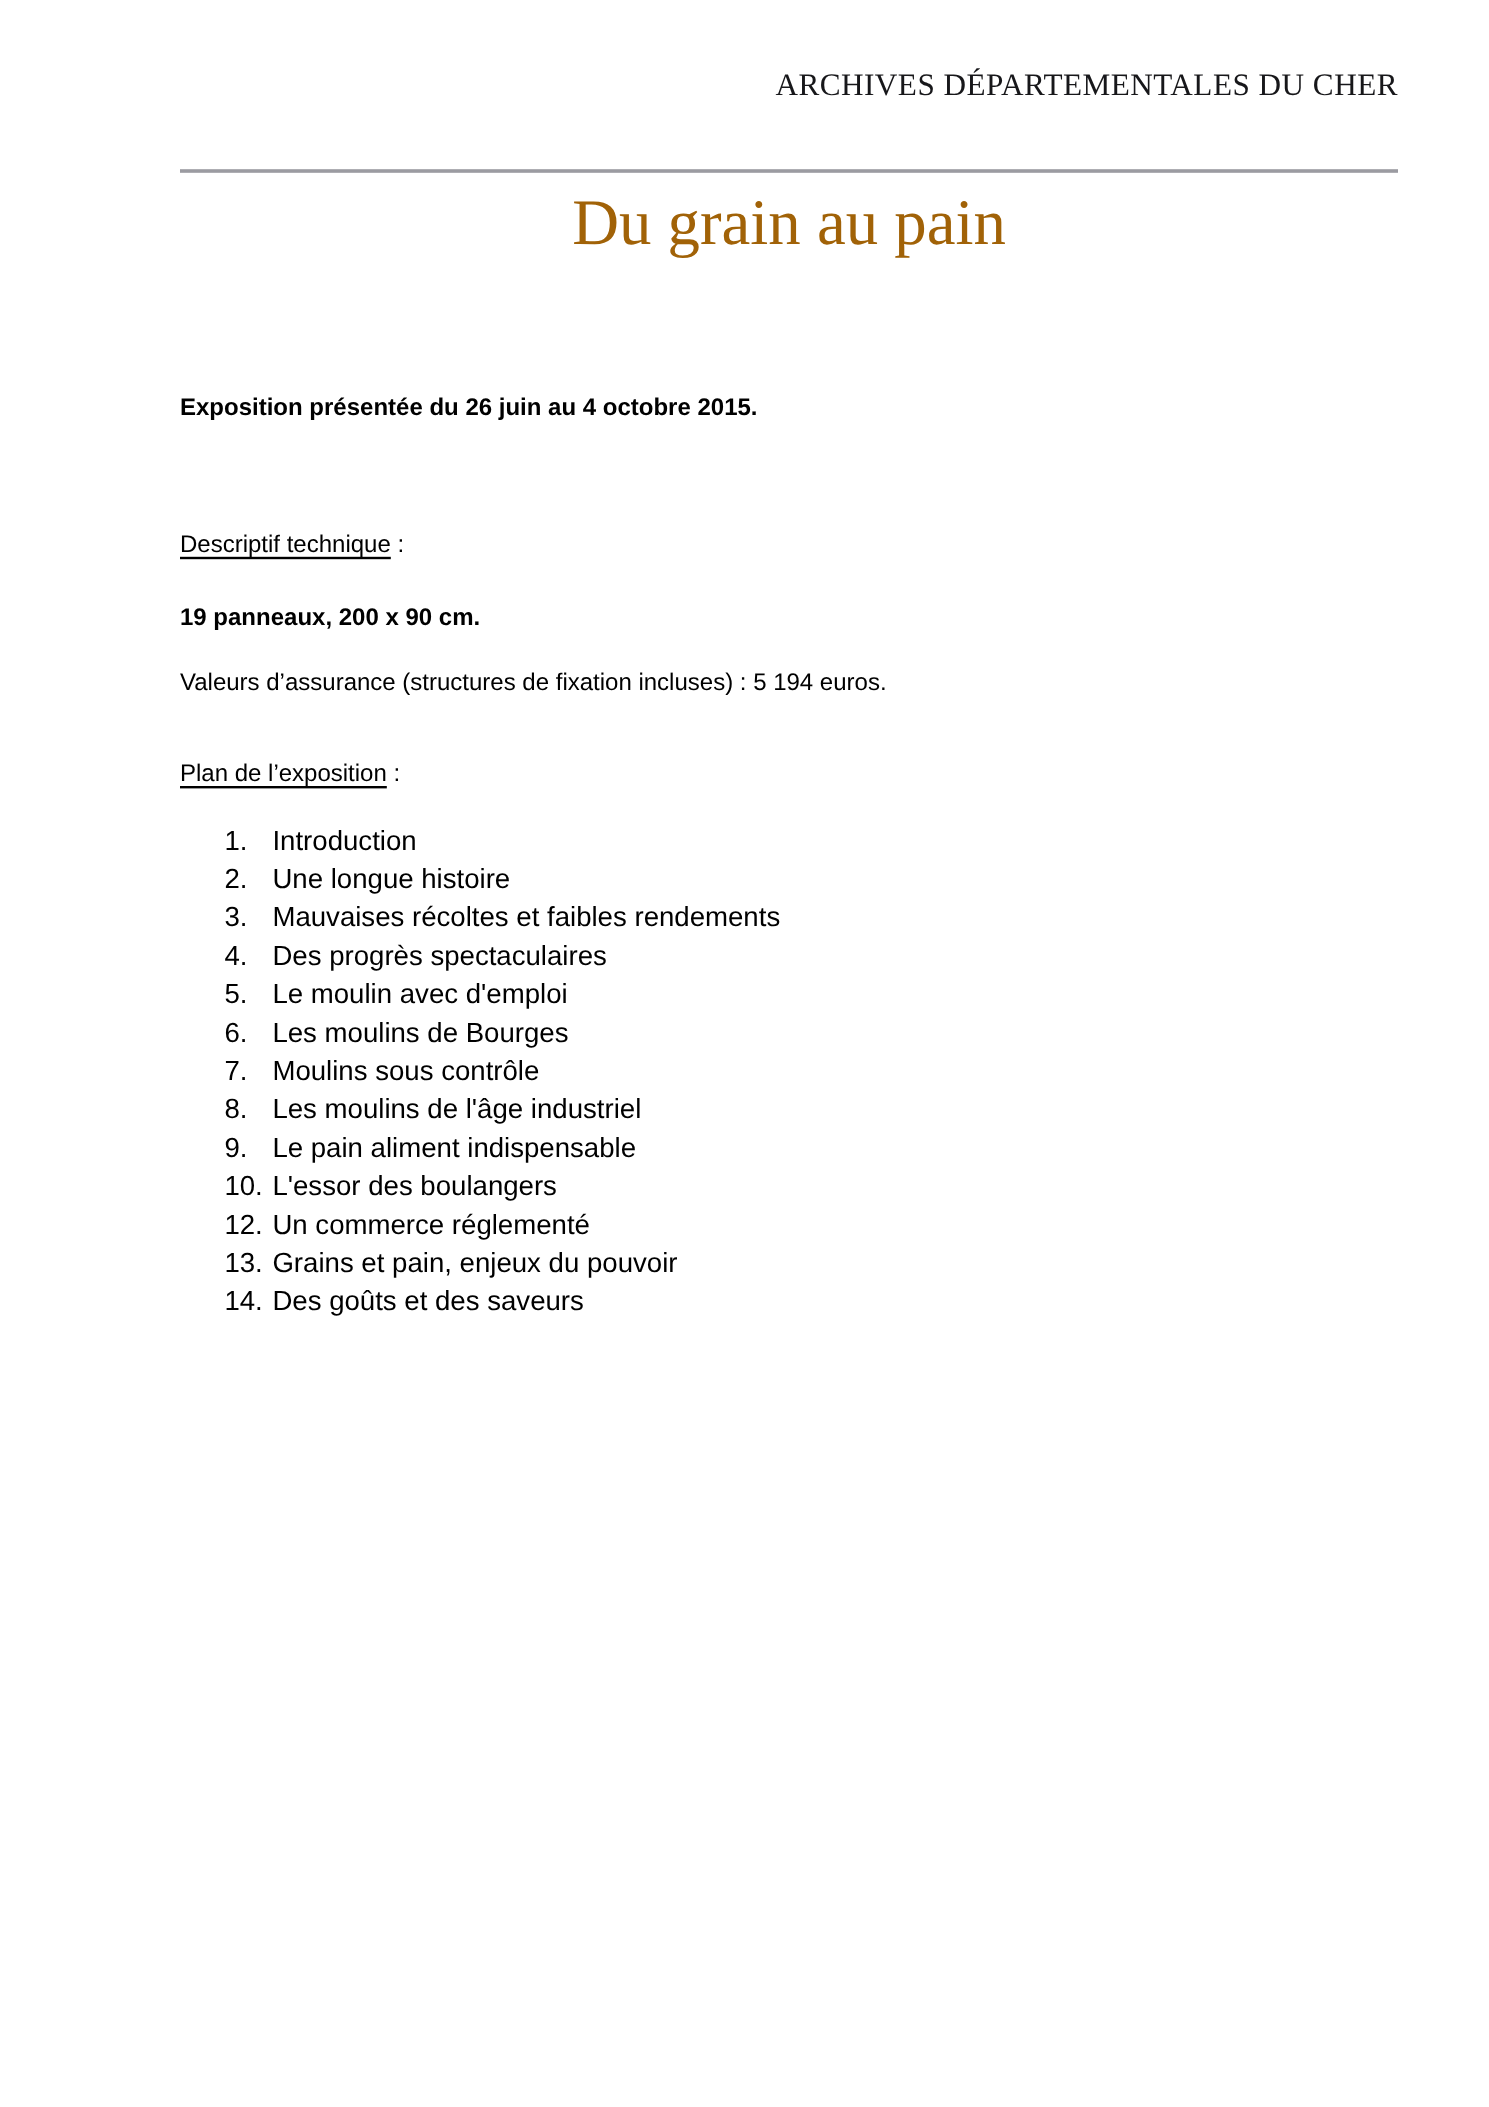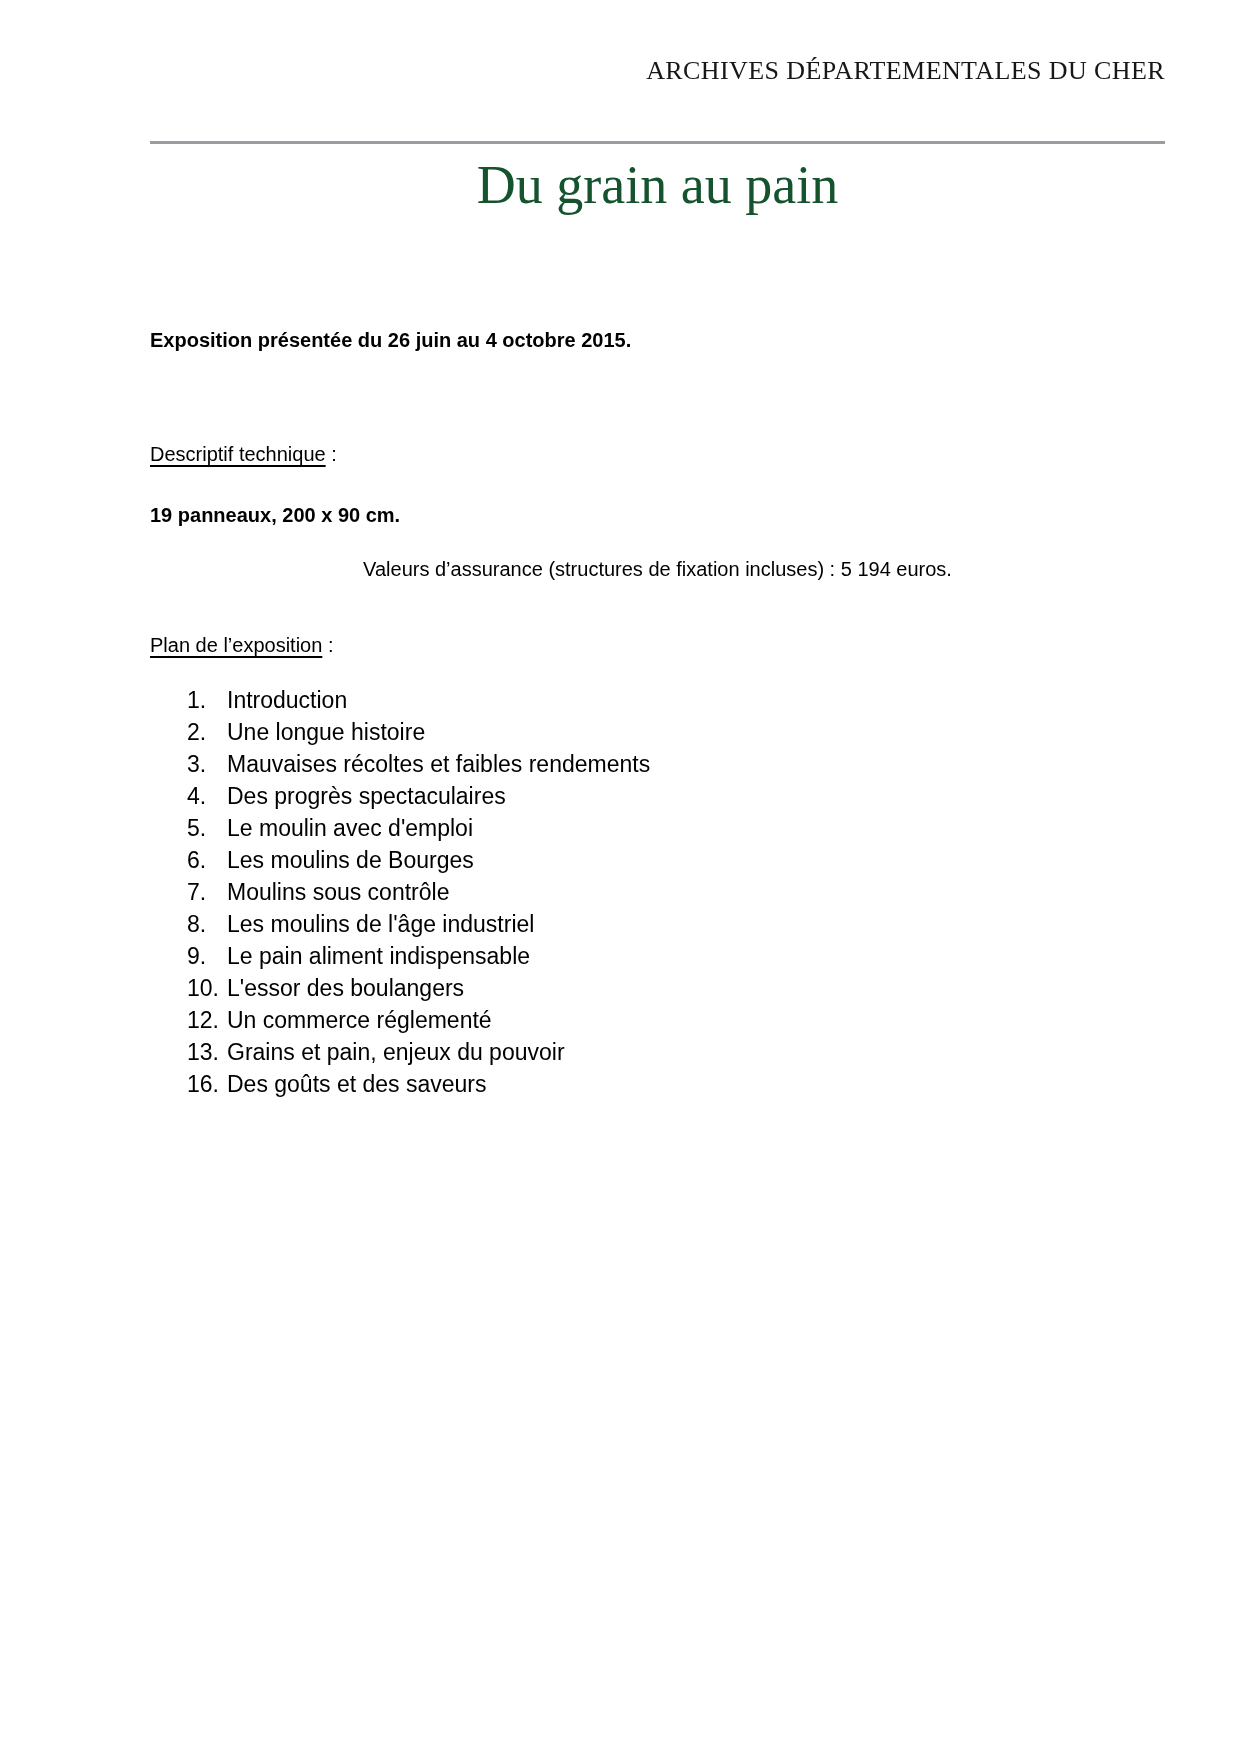--- a/index.html
+++ b/index.html
@@ -29,29 +29,29 @@
     margin: 54px 0 0 0;
     background: #9b9ba1;
   }
   .doc-title {
     margin: 8px 0 0 0;
     font-family: "Liberation Serif", serif;
     font-weight: 400;
     font-size: 54px;
     line-height: 66px;
     text-align: center;
-    color: #14532d;
+    color: #a16207;
   }
   .p { font-size: 20px; line-height: 32px; margin: 0; }
   .bold { font-weight: 700; }
   .subtitle        { margin-top: 106px; }
   .section-heading { margin-top: 82px; }
   .panneaux        { margin-top: 29px; }
   .impression      { margin-top: 13px; max-width: 955px; }
-  .valeurs         { margin-top: 22px; text-align: center; }
+  .valeurs         { margin-top: 22px; }
   .plan-heading    { margin-top: 44px; }
   .underline { text-decoration: underline; text-underline-offset: 4px; text-decoration-thickness: 2px; }
   .plan-list {
     margin: 23px 0 0 37px;
     padding: 0;
     font-size: 23px;
     line-height: 32px;
   }
   .plan-item { display: flex; }
   .plan-item .num {
@@ -139,18 +139,18 @@
         <span class="num">12.</span>
         <span class="label">Un commerce réglementé</span>
       </div>
 
       <div class="plan-item">
         <span class="num">13.</span>
         <span class="label">Grains et pain, enjeux du pouvoir</span>
       </div>
 
       <div class="plan-item">
-        <span class="num">16.</span>
+        <span class="num">14.</span>
         <span class="label">Des goûts et des saveurs</span>
       </div>
     </div>
 
 </div>
 
 </body></html>

